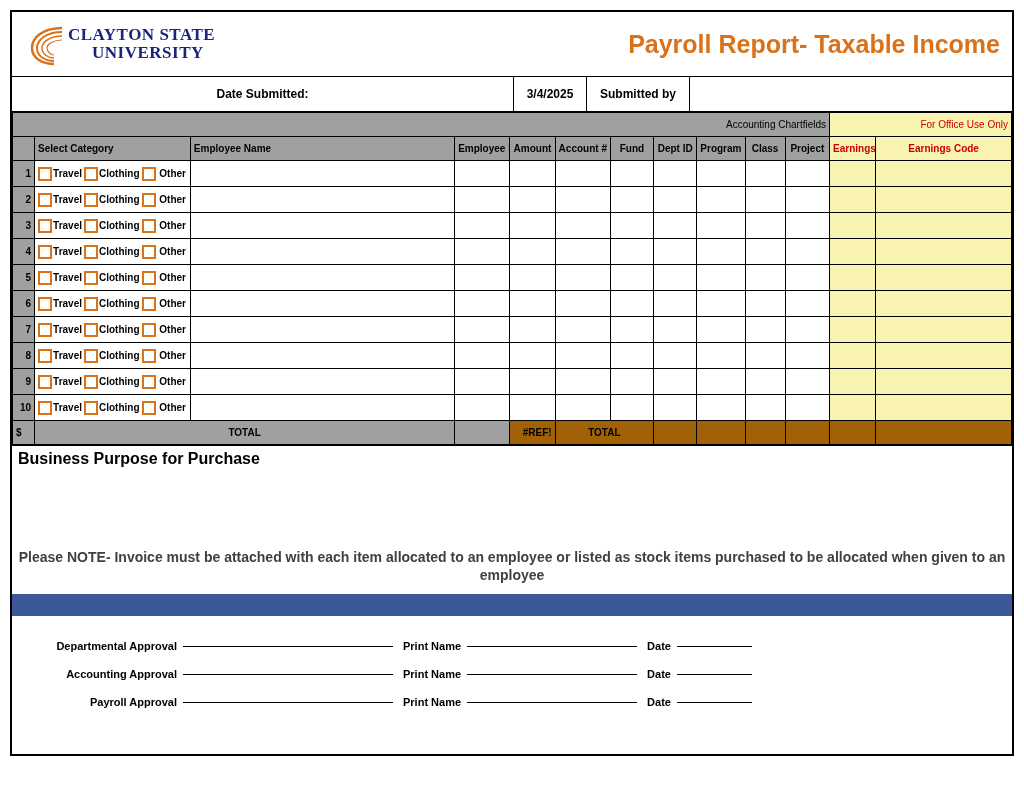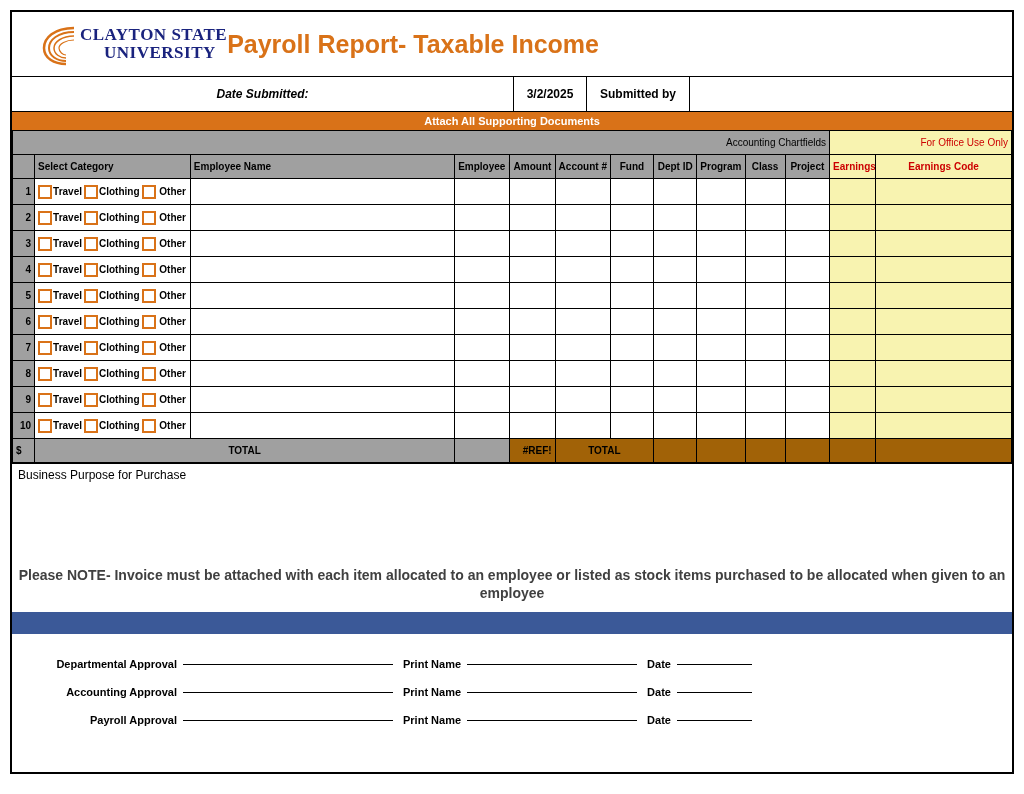--- a/index.html
+++ b/index.html
@@ -10,22 +10,22 @@
     font-size: 11px;
   }
   .page {
     width: 1000px;
     border: 2px solid #000;
     background: #fff;
   }
   .header {
     display: flex;
     align-items: center;
-    justify-content: flex-start;
-    padding: 8px 24px;
+    justify-content: space-between;
+    padding: 8px 12px;
     border-bottom: 1px solid #000;
   }
   .logo {
     display: flex;
     align-items: center;
   }
   .logo-swirl {
     width: 48px;
     height: 48px;
     position: relative;
@@ -49,21 +49,21 @@
   .meta-row {
     display: flex;
     border-bottom: 1px solid #000;
   }
   .meta-row > div {
     border-right: 1px solid #000;
     padding: 10px 6px;
     font-size: 12px;
   }
   .meta-row > div:last-child { border-right: none; }
-  .date-label { flex: 1 1 auto; font-weight: bold; text-align: center; font-style: italic; }
+  .date-label { flex: 1 1 auto; font-weight: bold; text-align: center; }
   .date-val { width: 60px; font-weight: bold; text-align: center; }
   .sub-by { width: 90px; font-weight: bold; text-align: center; }
   .sub-by-val { width: 310px; }
   .banner {
     background: #d97218;
     color: #fff;
     font-weight: bold;
     text-align: center;
     font-size: 11px;
     padding: 3px 0;
@@ -118,22 +118,22 @@
     background: #fff;
   }
   .total-row td {
     background: #a0a0a0;
     font-weight: bold;
   }
   .total-row .white { background: #a16207; }
   .purpose {
     border-top: 1px solid #000;
     padding: 4px 6px 2px;
-    font-size: 12px;
-    font-weight: normal;
+    font-size: 16px;
+    font-weight: bold;
     height: 90px;
   }
   .note {
     color: #404040;
     font-weight: bold;
     text-align: center;
     font-size: 14px;
     padding: 6px 4px 10px;
     line-height: 1.3;
   }
@@ -185,26 +185,25 @@
       <div class="logo-text">
         <div class="line1">CLAYTON STATE</div>
         <div class="line2">UNIVERSITY</div>
       </div>
     </div>
     <div class="title">Payroll Report- Taxable Income</div>
   </div>
 
   <div class="meta-row">
     <div class="date-label">Date Submitted:</div>
-    <div class="date-val">3/2/2025</div>
+    <div class="date-val">3/4/2025</div>
     <div class="sub-by">Submitted by</div>
     <div class="sub-by-val"></div>
   </div>
 
-  <div class="banner">Attach All Supporting Documents</div>
 
   <table class="grid">
     <colgroup>
       <col style="width:22px">
         <col style="width:155px">
         <col style="width:263px">
       <col style="width:55px">
         <col style="width:45px">
         <col style="width:55px">
       <col style="width:43px">

